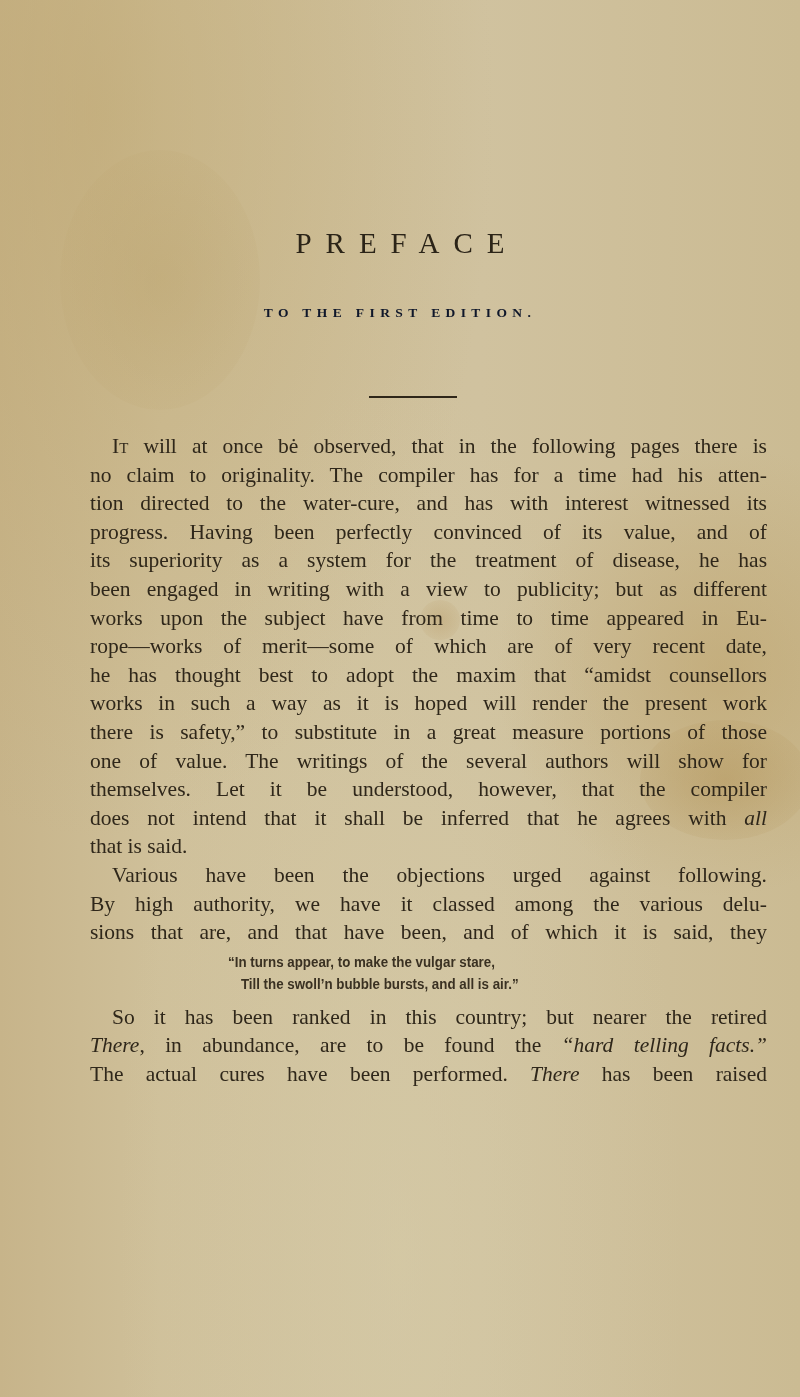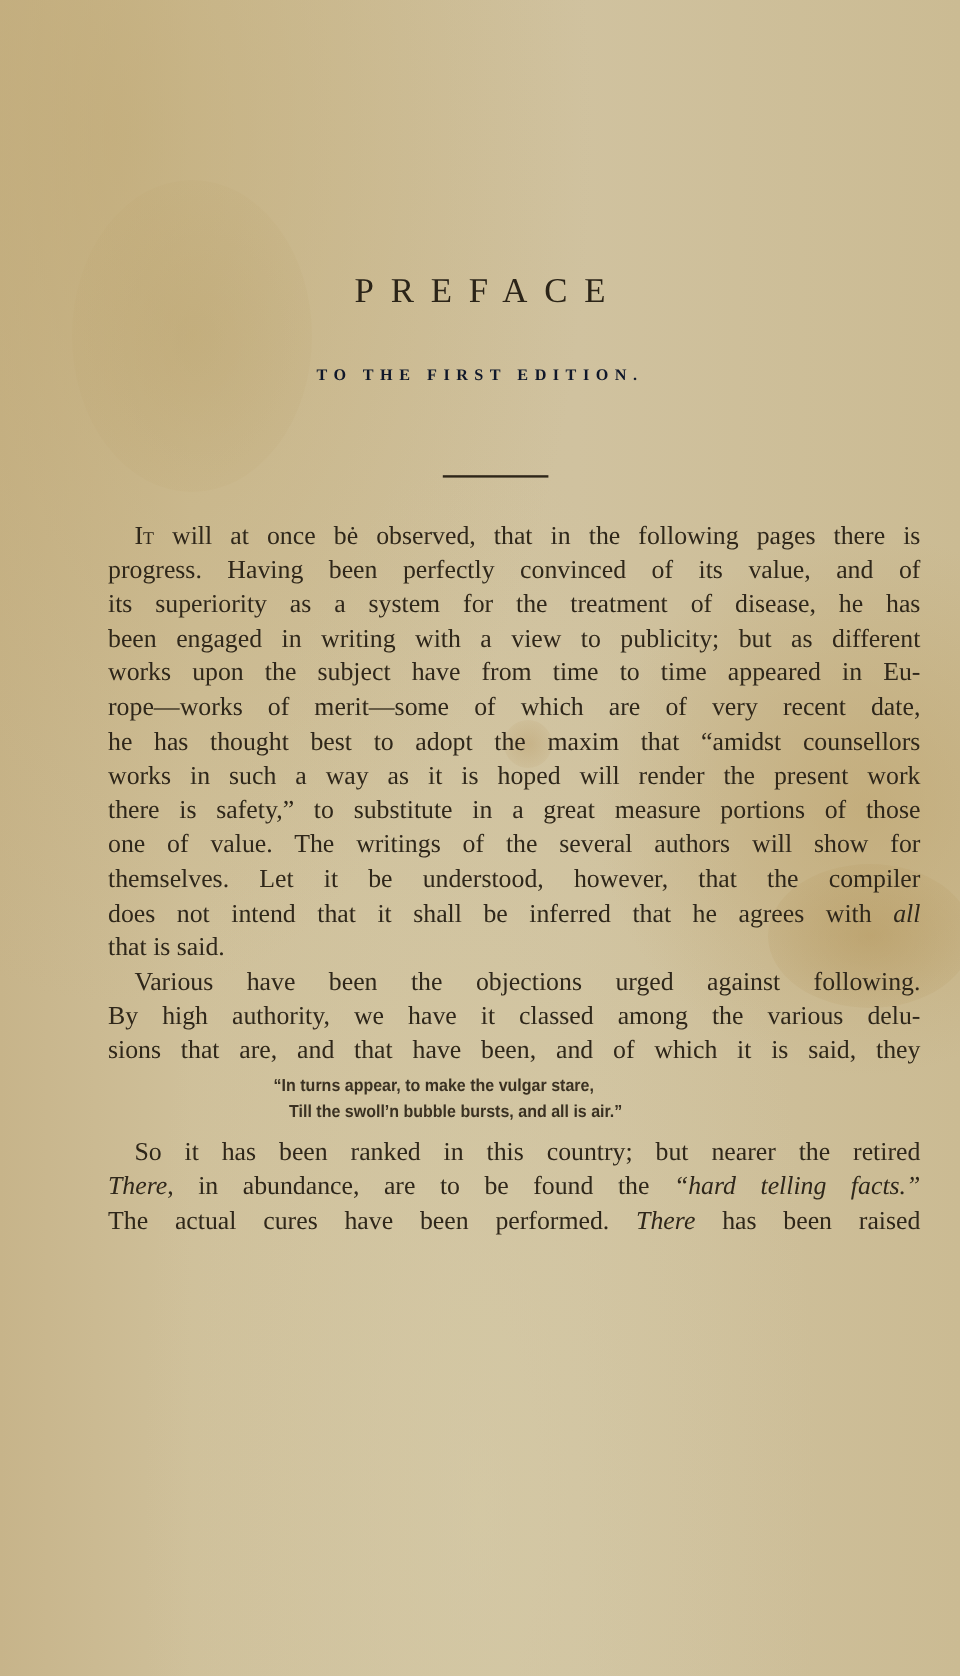--- a/index.html
+++ b/index.html
@@ -117,20 +117,22 @@
   <div class="stain" style="left:420px;top:600px;width:40px;height:40px;background:radial-gradient(ellipse, rgba(175,140,80,0.3), rgba(175,140,80,0));"></div>
   <div class="stain" style="left:60px;top:150px;width:200px;height:260px;background:radial-gradient(ellipse, rgba(185,160,105,0.35), rgba(185,160,105,0));"></div>
 
   <div class="title">PREFACE</div>
   <div class="subtitle">TO THE FIRST EDITION.</div>
   <div class="divider"></div>
 
   <div class="body-text">
     <div>
       <span class="line indent"><span class="smallcaps">It</span><span> will at once bė observed, that in the following pages there is</span></span>
+      <span class="line">no claim to originality.  The compiler has for a time had his atten-</span>
+      <span class="line">tion directed to the water-cure, and has with interest witnessed its</span>
       <span class="line">progress.  Having been perfectly convinced of its value, and of</span>
       <span class="line">its superiority as a system for the treatment of disease, he has</span>
       <span class="line">been engaged in writing with a view to publicity; but as different</span>
       <span class="line">works upon the subject have from time to time appeared in Eu-</span>
       <span class="line">rope—works of merit—some of which are of very recent date,</span>
       <span class="line">he has thought best to adopt the maxim that “amidst counsellors</span>
       <span class="line">works in such a way as it is hoped will render the present work</span>
       <span class="line">there is safety,” to substitute in a great measure portions of those</span>
       <span class="line">one of value.  The writings of the several authors will show for</span>
       <span class="line">themselves.  Let it be understood, however, that the compiler</span>

